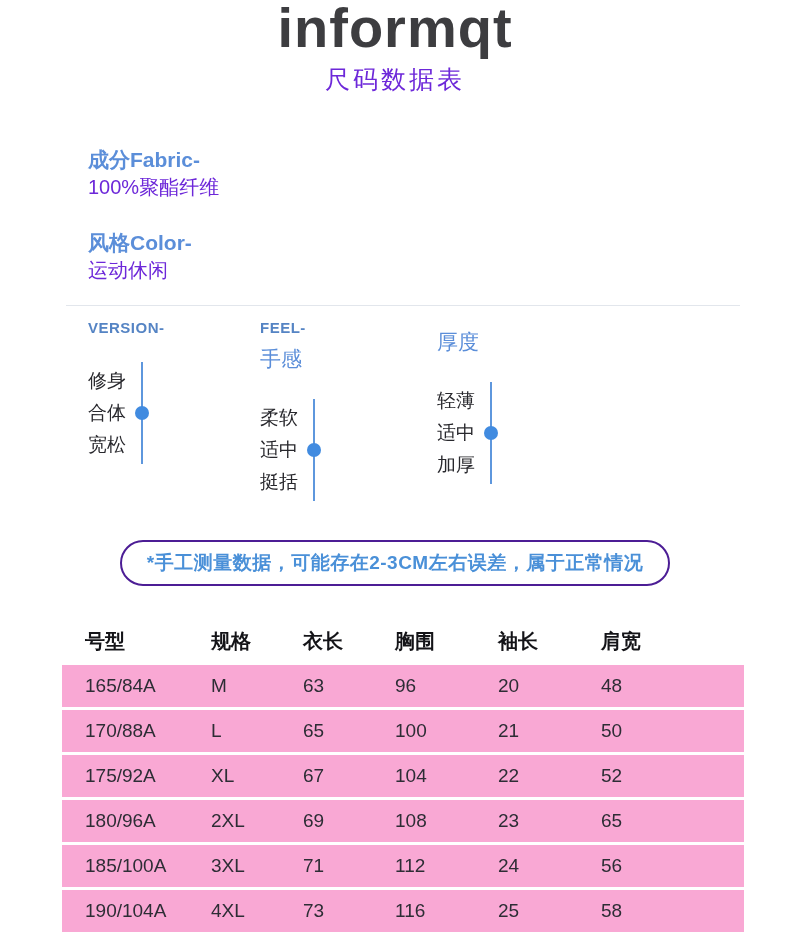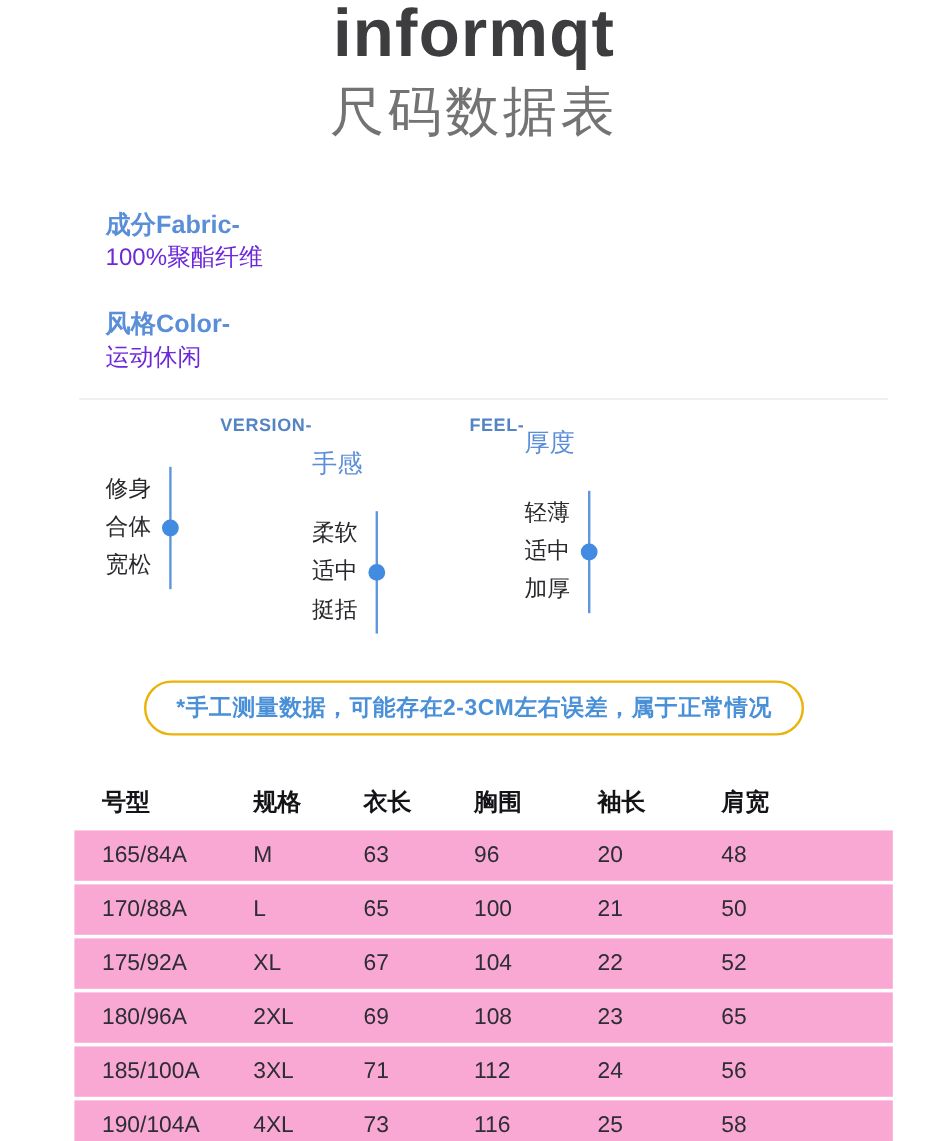--- a/index.html
+++ b/index.html
@@ -10,55 +10,55 @@
   }
   .page { width: 790px; height: 951px; background: #fff; }
 
   
   .brand-header { text-align: center; }
   .logo {
     font-size: 56px; font-weight: bold; letter-spacing: 1px;
     color: #3d3d40; line-height: 1.0;
   }
   .subtitle {
-    font-size: 45px; color: #737373; margin-top: 7px; letter-spacing: 3px;
+    font-size: 25px; color: #6d28d9; margin-top: 7px; letter-spacing: 3px;
     font-weight: 500;
   }
 
   
   .info-section { margin: 50px 0 0 88px; }
   .info-row { display: flex; align-items: baseline; margin-bottom: 28px; flex-direction: column; }
   .info-row:last-child { margin-bottom: 0; }
   .info-label { width: 127px; font-size: 21px; font-weight: bold; color: #5b8ed9; }
   .info-value { font-size: 20px; color: #6d28d9; }
 
   .divider { height: 1px; background: #e2e6ec; margin: 21px 50px 0 66px; }
 
   
   .attrs {
     display: grid; grid-template-columns: 172px 177px 166px auto;
     padding-left: 88px; margin-top: 13px;
   }
-  .attr-en { font-size: 15px; font-weight: bold; color: #5584c4; letter-spacing: 0.5px; text-align: right; }
+  .attr-en { font-size: 15px; font-weight: bold; color: #5584c4; letter-spacing: 0.5px; }
   .attr-zh { font-size: 21px; color: #5b8ed9; margin-top: 9px; }
   .attr-options { margin-top: 29px; position: relative; width: fit-content; }
   .opt { font-size: 19px; color: #28282d; height: 32px; line-height: 32px; padding-right: 30px; }
   .scale-line {
     position: absolute; top: -3px; bottom: -3px; right: 13px; width: 2px;
     background: #5e97dd;
   }
   .scale-dot {
     position: absolute; right: 7px; top: 50%; margin-top: -7px;
     width: 14px; height: 14px; border-radius: 50%; background: #418be0;
   }
 
   
   .note-pill {
     width: fit-content; margin: 42px auto 0;
-    border: 2px solid #eab308; border-radius: 24px;
+    border: 2px solid #4c1d95; border-radius: 24px;
     padding: 8px 25px; font-size: 19px; color: #4a90d8; font-weight: bold;
     letter-spacing: 0.5px;
   }
 
   
   .size-table { margin: 34px 46px 0 62px; }
   .t-grid {
     display: grid; grid-template-columns: 126px 92px 92px 103px 103px auto;
     padding-left: 23px; align-items: center;
   }

